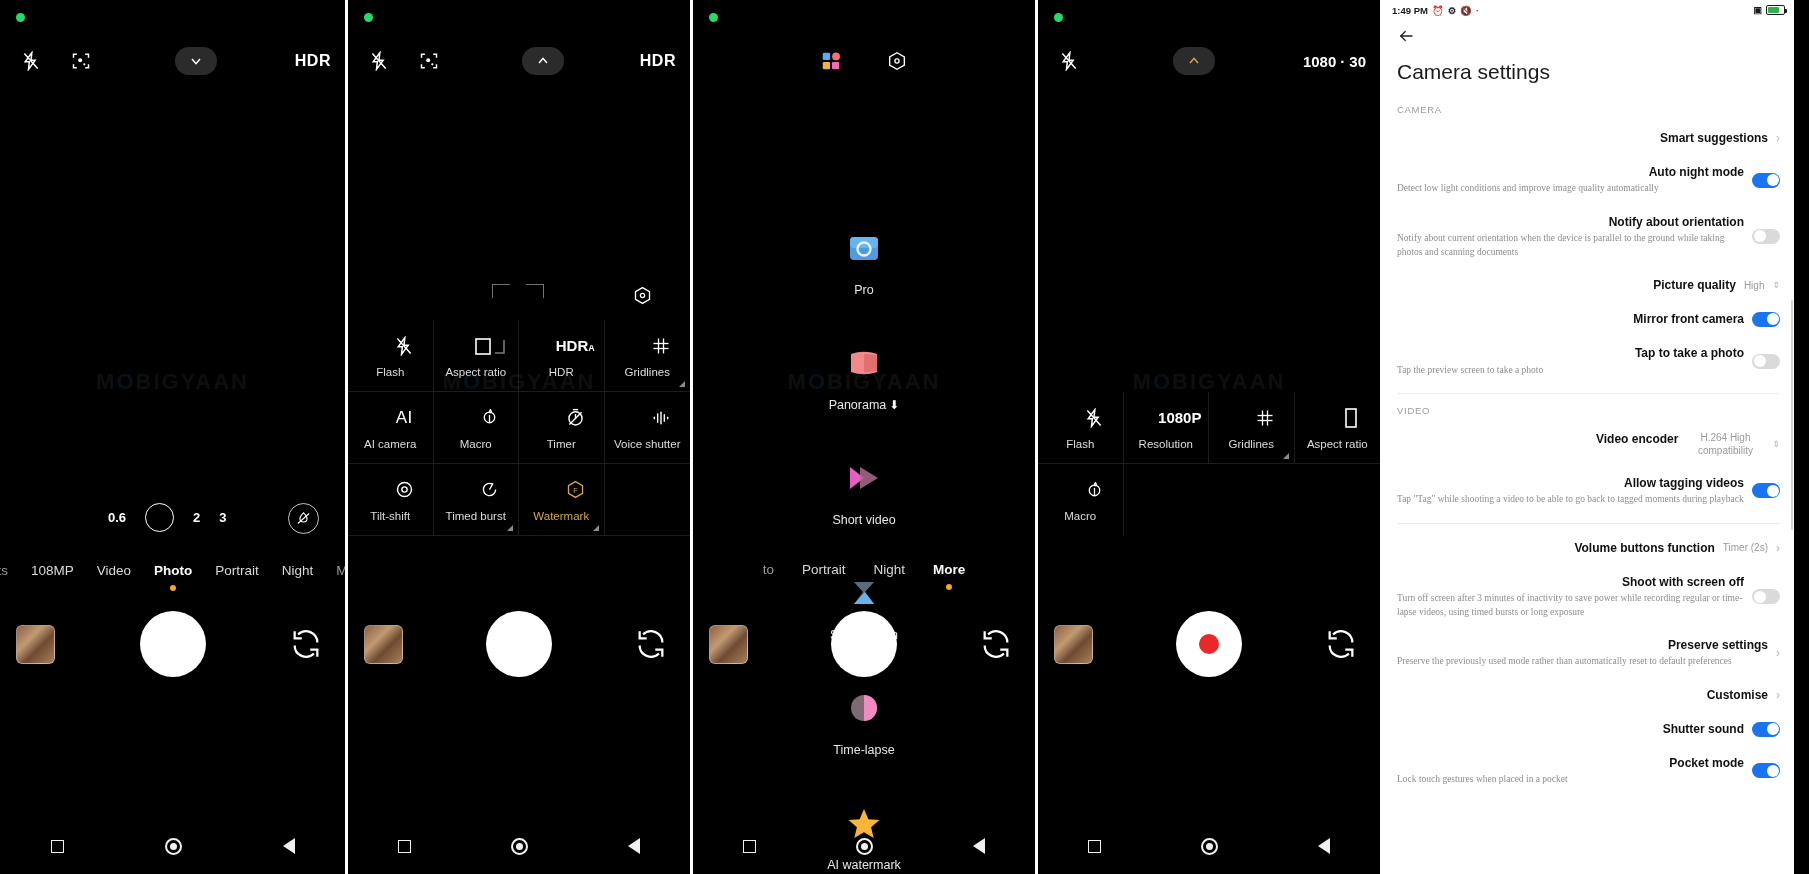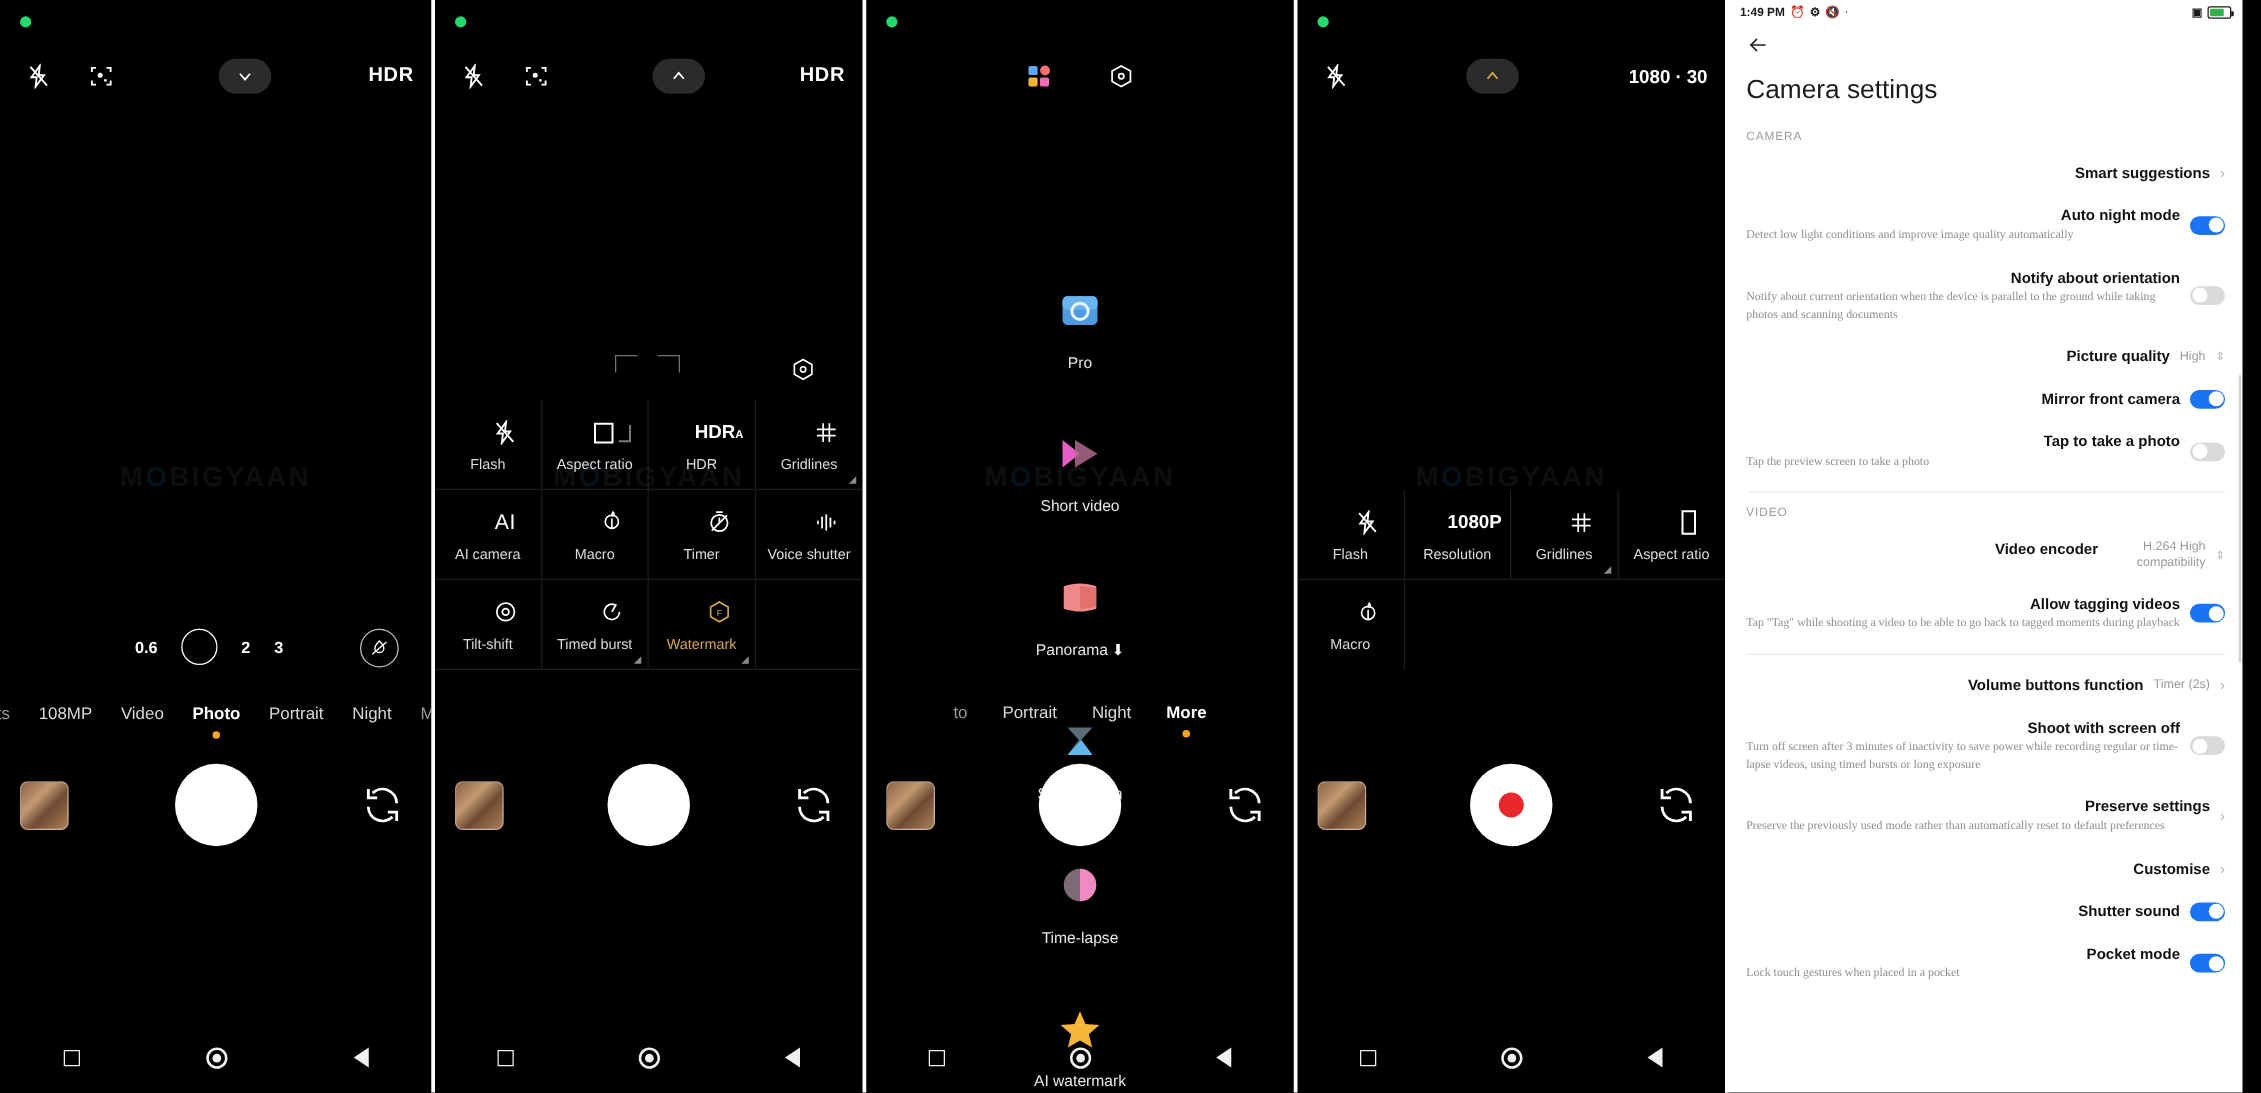--- a/index.html
+++ b/index.html
@@ -128,21 +128,21 @@
   .batt i { display:block;height:100%;width:72%;background:#2fb24a; border-radius:1px;}
   .batt::after { content:""; position:absolute; right:-3px; top:3px; width:2px;height:4px;background:#1a1a1a;border-radius:0 1px 1px 0; }
 
   .backrow { height:36px; display:flex; align-items:center; padding:0 14px; }
   .pgtitle { font-size:21px; color:#1b1b1b; padding:4px 14px 16px; font-weight:400; }
   .sechdr { font-size:9.5px; color:#9b9b9b; letter-spacing:.7px; padding:4px 14px 6px; }
   .srow { display:flex; align-items:flex-start; padding:9px 14px; gap:8px; position:relative; }
   .srow .txt { flex:1; min-width:0; }
   .srow .ttl { font-size:12px; color:#111; font-weight:700; line-height:1.35;text-align:right; }
   .srow .sub { font-size:9.5px; color:#8e8e8e; line-height:1.42; margin-top:2px;font-family:Liberation Serif, serif; }
-  .srow .val { font-size:10px; color:#9a9a9a; text-align:right; line-height:1.3; align-self:center; max-width:78px;}
+  .srow .val { font-size:10px; color:#9a9a9a; text-align:center; line-height:1.3; align-self:center; max-width:78px;}
   .toggle { width:28px;height:15px;border-radius:8px;position:relative;flex:none; align-self:center; }
   .toggle.on { background:#1a73f0; }
   .toggle.off { background:#dadada; }
   .toggle i { position:absolute; top:1.5px; width:12px;height:12px;border-radius:50%;background:#fff; display:block;}
   .toggle.on i { right:1.5px; }
   .toggle.off i { left:1.5px; }
   .chevr { color:#b4b4b4; font-size:12px; align-self:center; flex:none; }
   .caret { color:#b4b4b4; font-size:9px; align-self:center; flex:none; line-height:1;}
   .divider { height:1px; background:#ececec; margin:7px 14px; }
   .s-scroll { position:absolute; right:1px; top:300px; width:2px; height:230px; background:#d2d2d2; border-radius:1px; }
@@ -404,37 +404,37 @@
         <svg width="38" height="34" viewBox="0 0 38 34">
             <rect x="5" y="6" width="28" height="23" rx="4" fill="#4f9ae0"></rect>
             <rect x="5" y="6" width="28" height="11" rx="4" fill="#67b4ef"></rect>
             <circle cx="19" cy="18" r="6.5" fill="none" stroke="#eaf6ff" stroke-width="2.4"></circle>
           </svg>
       </div>
       <div class="mlbl">Pro</div>
     </div>
     <div class="mcell">
       <div class="mico">
+        <svg width="38" height="34" viewBox="0 0 38 34">
+            <path d="M6 8c9-3 17-3 26 0v18c-9 3-17 3-26 0z" fill="#f08a8a"></path>
+            <path d="M19 8c6 0 10 .9 13 1.6v14.8C29 25.1 25 26 19 26z" fill="#e46f6f"></path>
+          </svg>
+      </div>
+      <div class="mlbl">
+        <span>Panorama</span><span class="dlarrow">⬇</span>
+      </div>
+    </div>
+    <div class="mcell">
+      <div class="mico">
         <svg width="40" height="34" viewBox="0 0 40 34">
             <polygon points="6,6 20,17 6,28" fill="#e55fc4"></polygon>
             <polygon points="16,6 34,17 16,28" fill="#b06a8e" opacity=".85"></polygon>
           </svg>
       </div>
       <div class="mlbl">Short video</div>
-    </div>
-    <div class="mcell">
-      <div class="mico">
-        <svg width="38" height="34" viewBox="0 0 38 34">
-            <path d="M6 8c9-3 17-3 26 0v18c-9 3-17 3-26 0z" fill="#f08a8a"></path>
-            <path d="M19 8c6 0 10 .9 13 1.6v14.8C29 25.1 25 26 19 26z" fill="#e46f6f"></path>
-          </svg>
-      </div>
-      <div class="mlbl">
-        <span>Panorama</span><span class="dlarrow">⬇</span>
-      </div>
     </div>
 
     <div class="mcell">
       <div class="mico">
         <svg width="38" height="34" viewBox="0 0 38 34">
             <path d="M9 6h20l-9 10 9 12H9l9-12z" fill="#5b6b78"></path>
             <path d="M9 28h20l-9-12z" fill="#63b6ec"></path>
           </svg>
       </div>
       <div class="mlbl">Slow motion</div>

